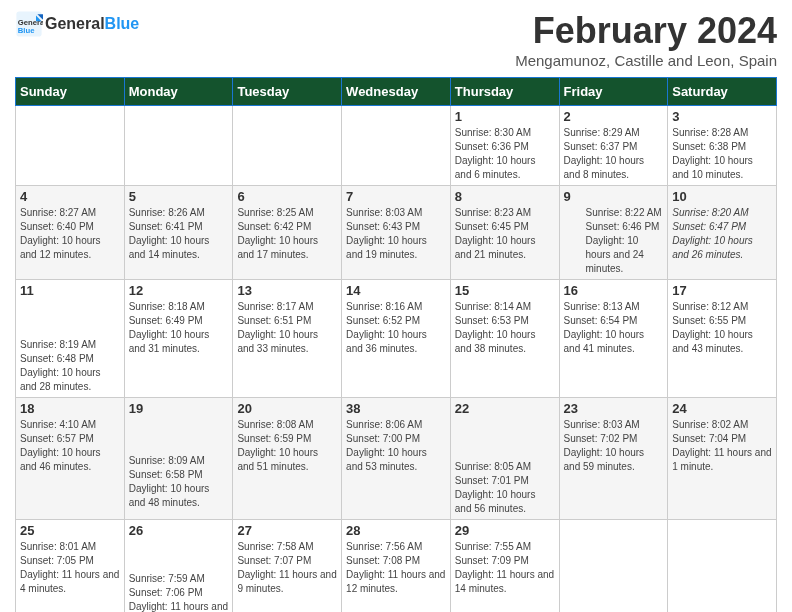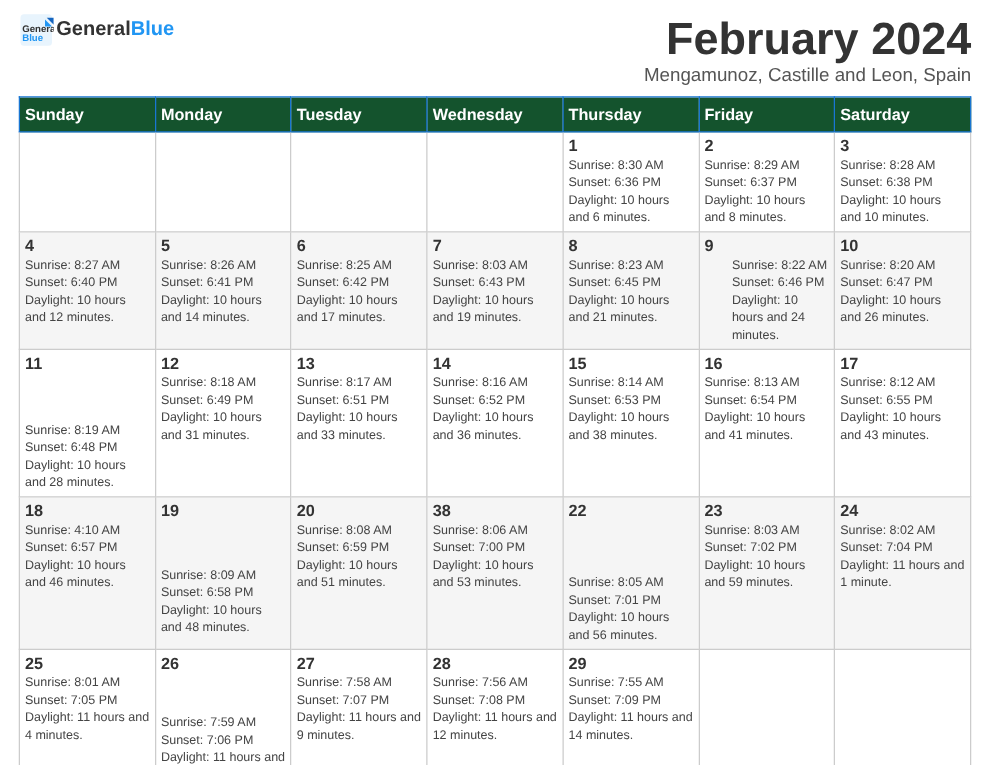--- a/index.html
+++ b/index.html
@@ -155,21 +155,21 @@
 Daylight: 10 hours and 21 minutes.</div>
           </td>
           <td>
             <span class="day-number">9</span>
             <div class="day-info" style="white-space: pre-line; margin-left: 22px;">Sunrise: 8:22 AM
 Sunset: 6:46 PM
 Daylight: 10 hours and 24 minutes.</div>
           </td>
           <td>
             <span class="day-number">10</span>
-            <div class="day-info" style="white-space: pre-line;">Sunrise: 8:20 AM
+            <div class="day-info" style="white-space: pre-line; font-style: italic;">Sunrise: 8:20 AM
 Sunset: 6:47 PM
 Daylight: 10 hours and 26 minutes.</div>
           </td>
         </tr>
         <tr>
           <td>
             <span class="day-number">11</span>
             <div class="day-info" style="white-space: pre-line; margin-top: 40px;">Sunrise: 8:19 AM
 Sunset: 6:48 PM
 Daylight: 10 hours and 28 minutes.</div>

